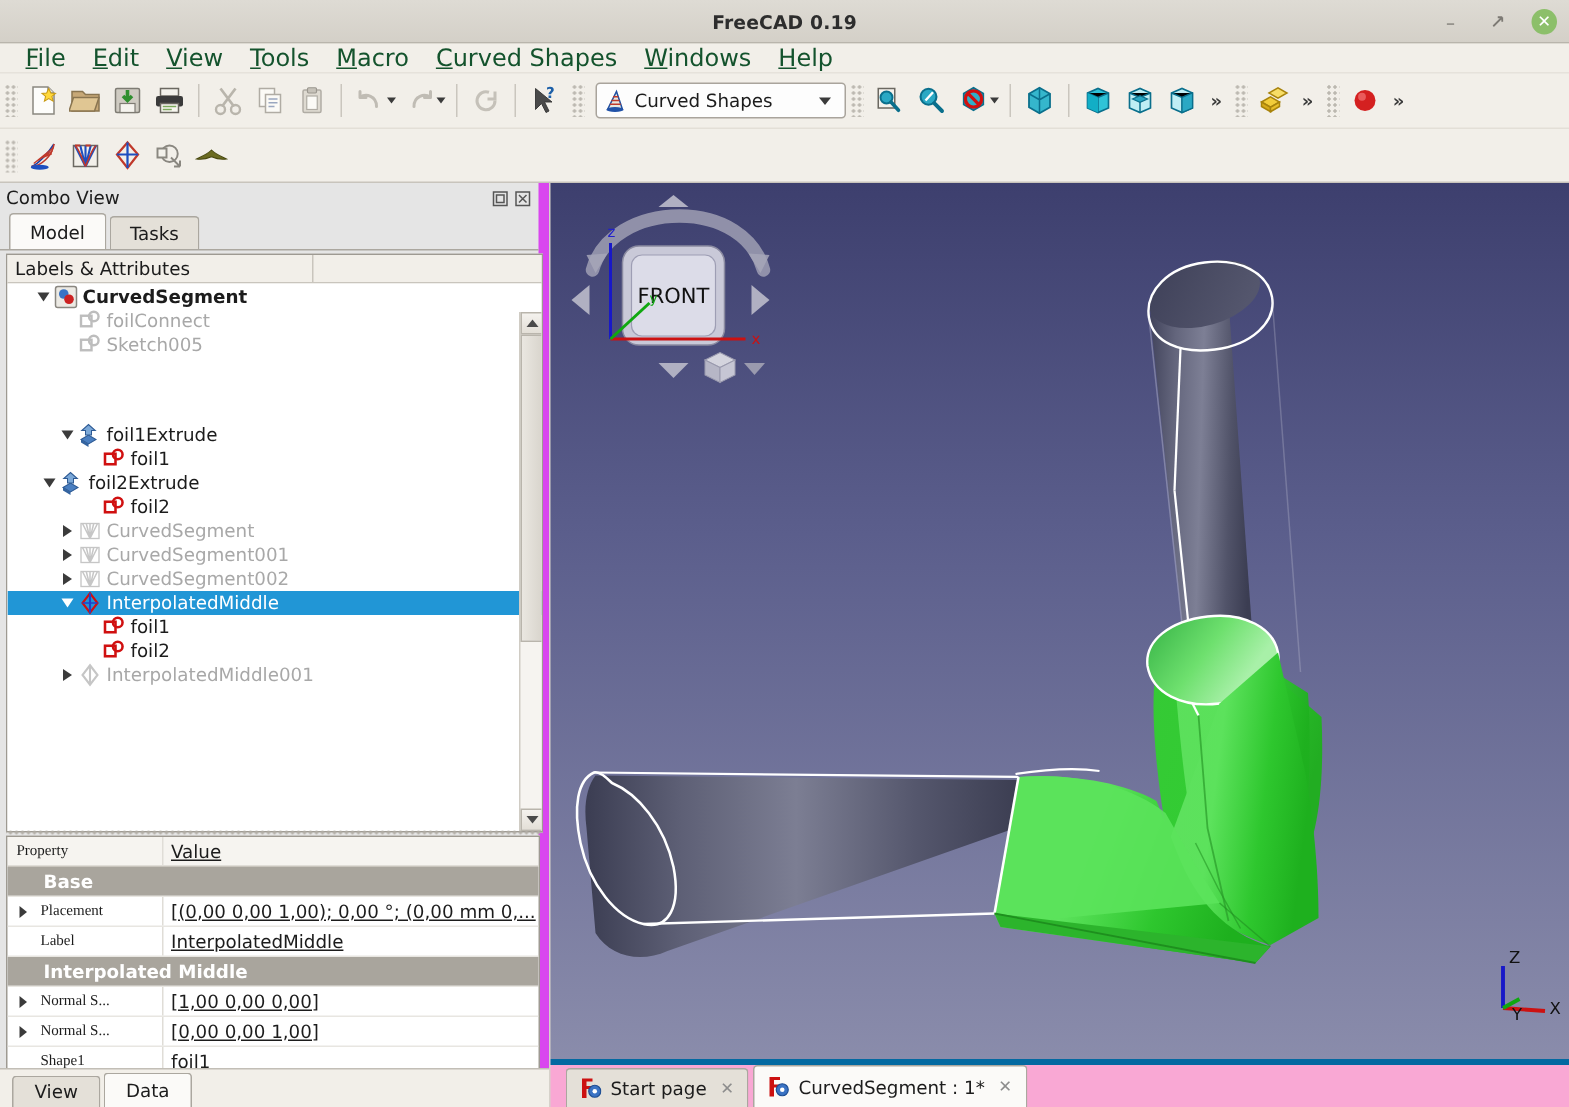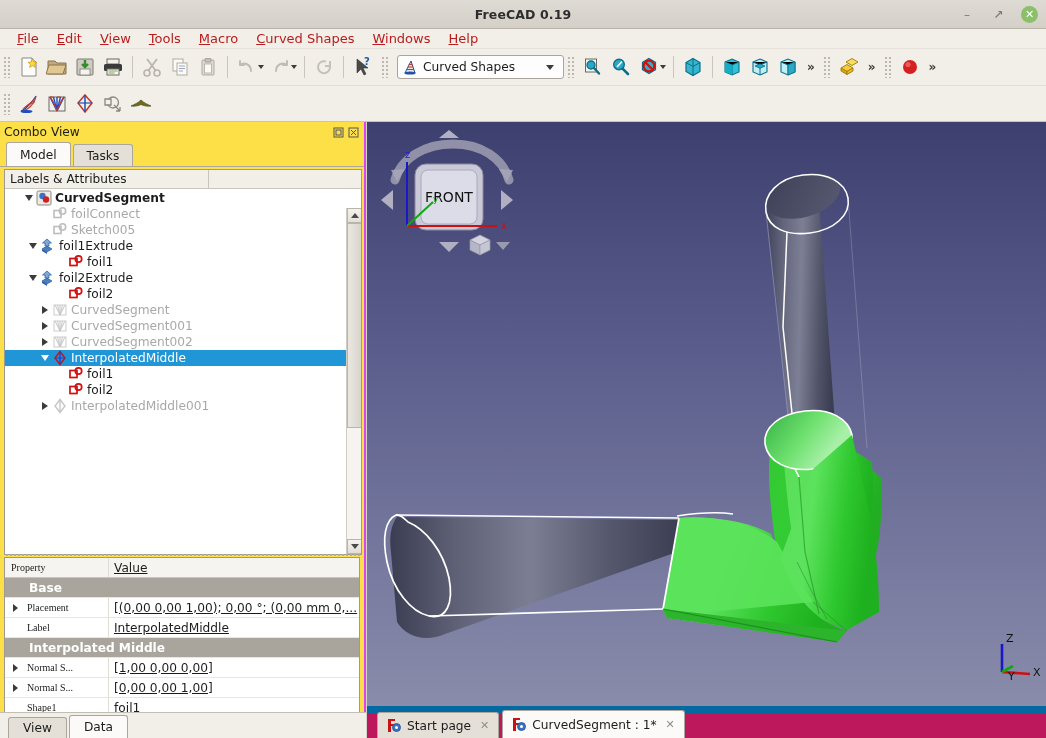--- a/index.html
+++ b/index.html
@@ -24,21 +24,21 @@
   .win-btn { width:16px; height:16px; display:flex; align-items:center; justify-content:center;
              color:#7d7a74; font-size:12px; line-height:1;}
   .win-btn.close { width:17px;height:17px;border-radius:50%;background:#8cbf6a;color:#fff;font-size:11px;font-weight:bold;}
 
   
   .menubar {
     position:absolute; left:0; top:29px; width:1046px; height:20px;
     background:#f2efe9; display:flex; align-items:center; padding-left:8px;
     border-bottom:1px solid #e6e2db;
   }
-  .menuitem { padding:2px 9px; font-size:13px; color:#b91c1c; cursor:default; white-space:nowrap;}
+  .menuitem { padding:2px 9px; font-size:16px; color:#14532d; cursor:default; white-space:nowrap;}
   .menuitem:first-letter { text-decoration: underline; }
 
   
   .toolbar1 {
     position:absolute; left:0; top:49px; width:1046px; height:37px;
     background:#f2efe9; display:flex; align-items:center; border-bottom:1px solid #e3dfd7;
   }
   .toolbar2 {
     position:absolute; left:0; top:86px; width:1046px; height:36px;
     background:#f2efe9; display:flex; align-items:center; border-bottom:1px solid #c8c4bc;
@@ -56,21 +56,21 @@
   }
   .wb-select .lbl { flex:1; font-size:12.2px; color:#1c1c1c; margin-left:4px;}
   .wb-select .arr { width:0;height:0;border-left:4px solid transparent;border-right:4px solid transparent;
                     border-top:5px solid #3b3b3b; margin-right:5px;}
   .dd-arrow { width:0;height:0;border-left:3.5px solid transparent;border-right:3.5px solid transparent;
               border-top:4.5px solid #3b3b3b; margin-left:-3px; margin-right:2px;}
 
   
   .leftpanel {
     position:absolute; left:0; top:122px; width:366px; height:616px;
-    background:#fde047; border-right:2px solid #d946ef;
+    background:#e5e5e5; border-right:7px solid #d946ef;
   }
   .cv-header { height:20px; display:flex; align-items:center; padding:0 4px; }
   .cv-header .t { font-size:12.2px; color:#1c1c1c; flex:1;}
   .cv-header .ic { width:13px;height:13px;margin-left:2px; display:flex;align-items:center;justify-content:center;
                    font-size:10px;color:#4a4a4a; cursor:default;}
   .tabs { height:25px; display:flex; align-items:flex-end; padding-left:6px; border-bottom:1px solid #aba79f;}
   .tab { height:22px; padding:0 13px; display:flex; align-items:center; font-size:12.2px;
          background:#e4e0d8; border:1px solid #aba79f; border-bottom:none;
          border-radius:3px 3px 0 0; margin-right:2px; color:#1c1c1c; cursor:default;}
   .tab.active { background:#fbfaf8; height:24px; position:relative; z-index:2;}
@@ -135,21 +135,21 @@
           margin-right:2px; color:#1c1c1c; cursor:default;}
   .btab.active { background:#fbfaf8; height:23px;}
 
   
   .view3d { position:absolute; left:367px; top:122px; width:679px; height:584px; overflow:hidden;
             background: linear-gradient(to bottom, #3d3f6e 0%, #5b5e8c 40%, #8a8cab 100%); }
   .vsplit { position:absolute; left:367px; top:706px; width:679px; height:5px; background:#f2efe9;}
 
   
   .doctabs { position:absolute; left:367px; bottom:0; width:679px; height:32px;
-             background:#be185d; border-top:7px solid #0369a1;
+             background:#f9a8d4; border-top:4px solid #0369a1;
              display:flex; align-items:flex-end; padding-left:10px;}
   .dtab { height:26px; padding:0 9px 0 8px; display:flex; align-items:center; gap:6px;
           background:#e4e0d8; border:1px solid #aba79f; border-bottom:none;
           border-radius:3px 3px 0 0; margin-right:3px; font-size:12.2px; color:#1c1c1c; cursor:default;}
   .dtab.active { background:#fbfaf8; height:28px;}
   .dtab .x { color:#8d8d8d; font-size:11px; margin-left:3px;}
   .fcicon { width:15px; height:15px; position:relative; flex:none;}
 
   svg { display:block; }
 </style>
@@ -459,21 +459,21 @@
             <div class="trow" style="padding-left: 32px;">
               <span class="tw"></span>
               <span class="ticon">
                 <svg width="16" height="16" viewBox="0 0 16 16">
                   <rect x="2" y="4.5" width="7" height="7" fill="none" stroke="#bdbdbd" stroke-width="1.6"></rect>
                   <circle cx="10.5" cy="5" r="3.2" fill="none" stroke="#bdbdbd" stroke-width="1.6"></circle>
                 </svg>
               </span>
               <span class="tlabel dim">Sketch005</span>
             </div>
-            <div class="trow" style="padding-left: 20px;">
+            <div class="trow" style="padding-left: 32px; margin-top: 44px;">
               <span class="tw">
                 <span class="arrow-d"></span>
               </span>
               <span class="ticon">
                 <svg width="16" height="16" viewBox="0 0 16 16">
                   <path d="M2 11 l5-3 l5 3 l-5 3 z" fill="#4a7fc1" stroke="#2d5a94" stroke-width=".7"></path>
                   <path d="M5 8 h4 v-3 h2.5 L7 1 L2.5 5 H5 z" fill="#7ba8d8" stroke="#2d5a94" stroke-width=".7"></path>
                   <path d="M2 11 v2 l5 3 v-2 z" fill="#33639f"></path>
                 </svg>
               </span>

